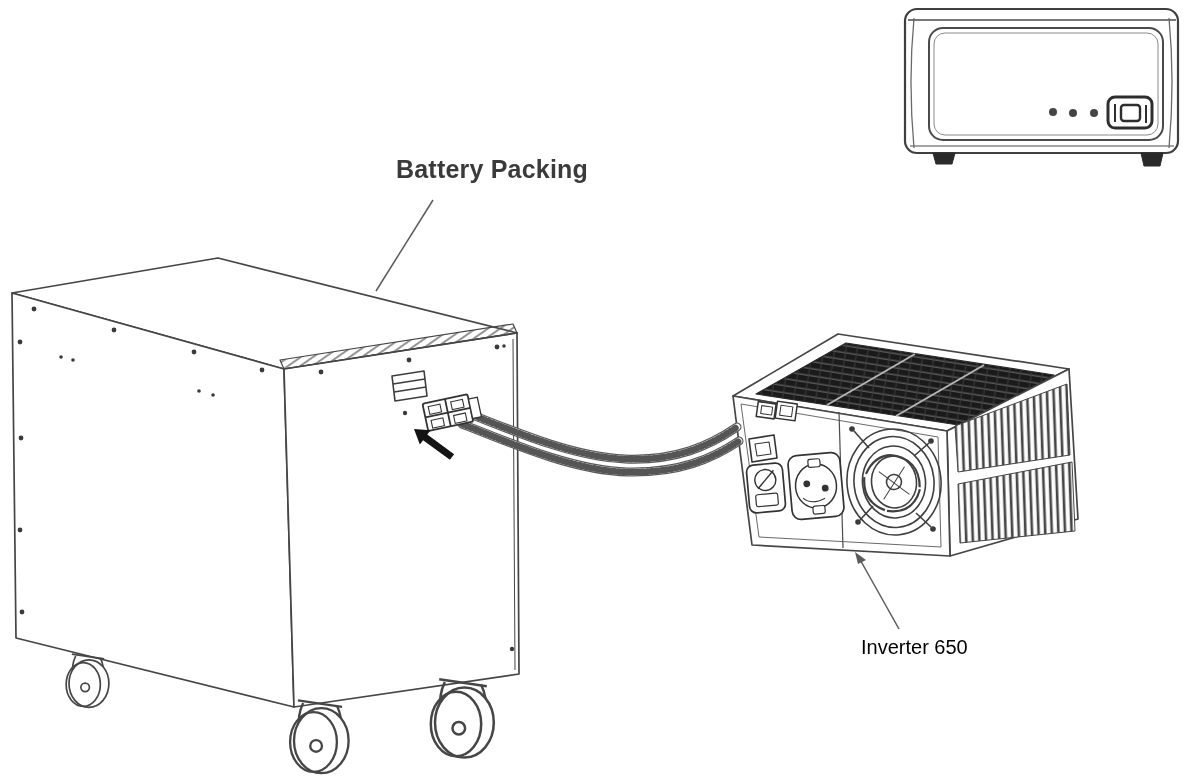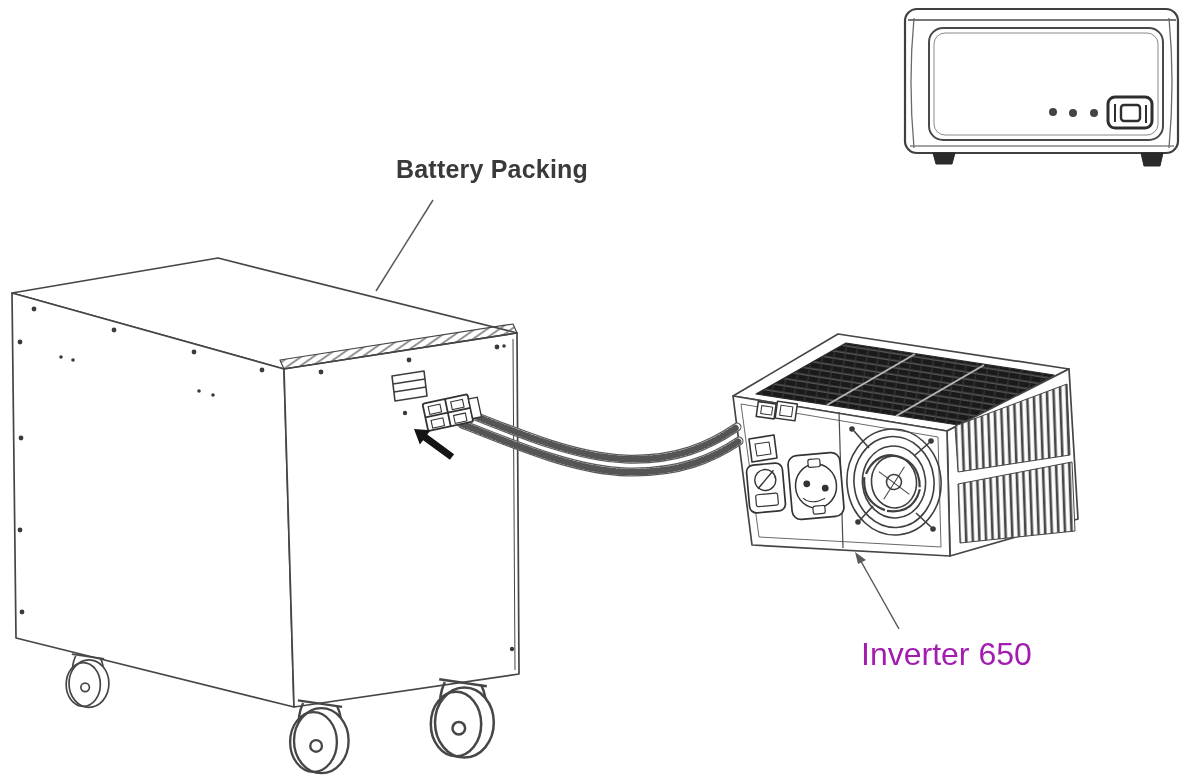--- a/index.html
+++ b/index.html
@@ -1,21 +1,21 @@
 <!DOCTYPE html>
 <html><head>
 <meta charset="utf-8">
 <style>
   html,body{margin:0;padding:0;background:#ffffff;}
   .canvas{position:relative;width:1200px;height:782px;background:#ffffff;overflow:hidden;
           font-family:"Liberation Sans","DejaVu Sans",sans-serif;}
   .canvas svg{position:absolute;left:0;top:0;}
   .label{position:absolute;color:#3a3a3a;white-space:nowrap;}
   .label-battery{left:396px;top:155px;font-size:25px;font-weight:600;letter-spacing:.2px;}
-  .label-inverter{left:861px;top:636px;font-size:32px;font-weight:400;color:#a21caf;}
+  .label-inverter{left:861px;top:636px;font-size:20px;font-weight:400;color:#000000;}
 </style>
 </head>
 <body>
 
 <div class="canvas">
 
 <svg width="1200" height="782" viewBox="0 0 1200 782">
   <defs>
     <pattern id="topVents" width="11" height="7" patternUnits="userSpaceOnUse" patternTransform="rotate(9)">
       <rect width="11" height="7" fill="#1a1a1a"></rect>

